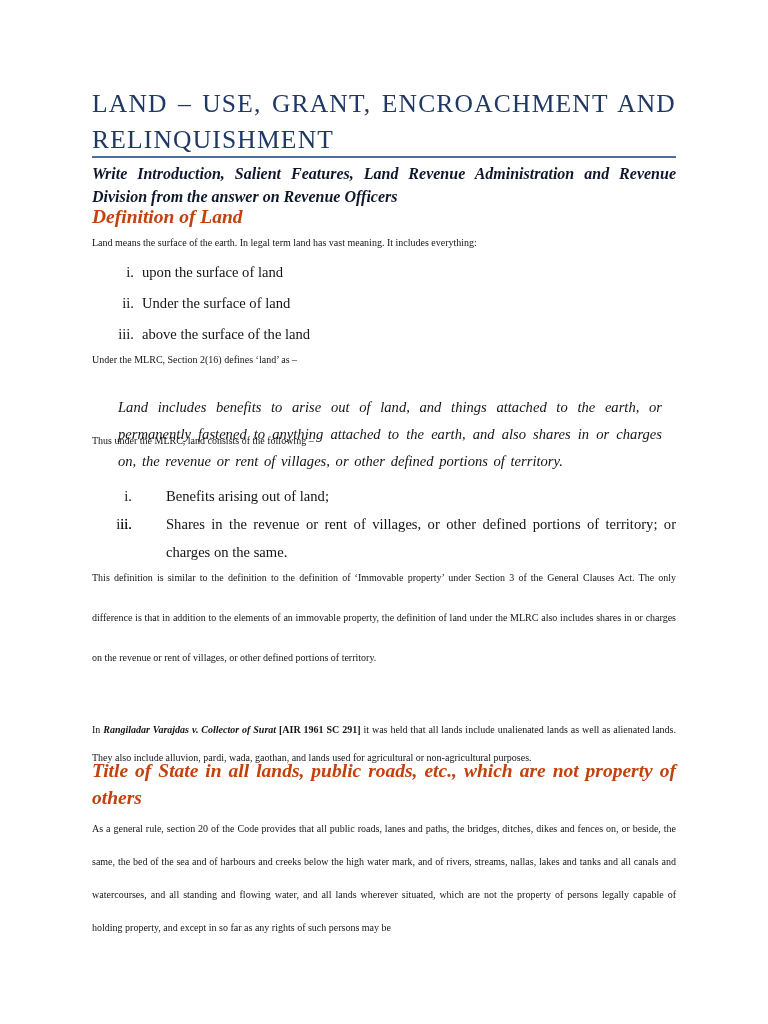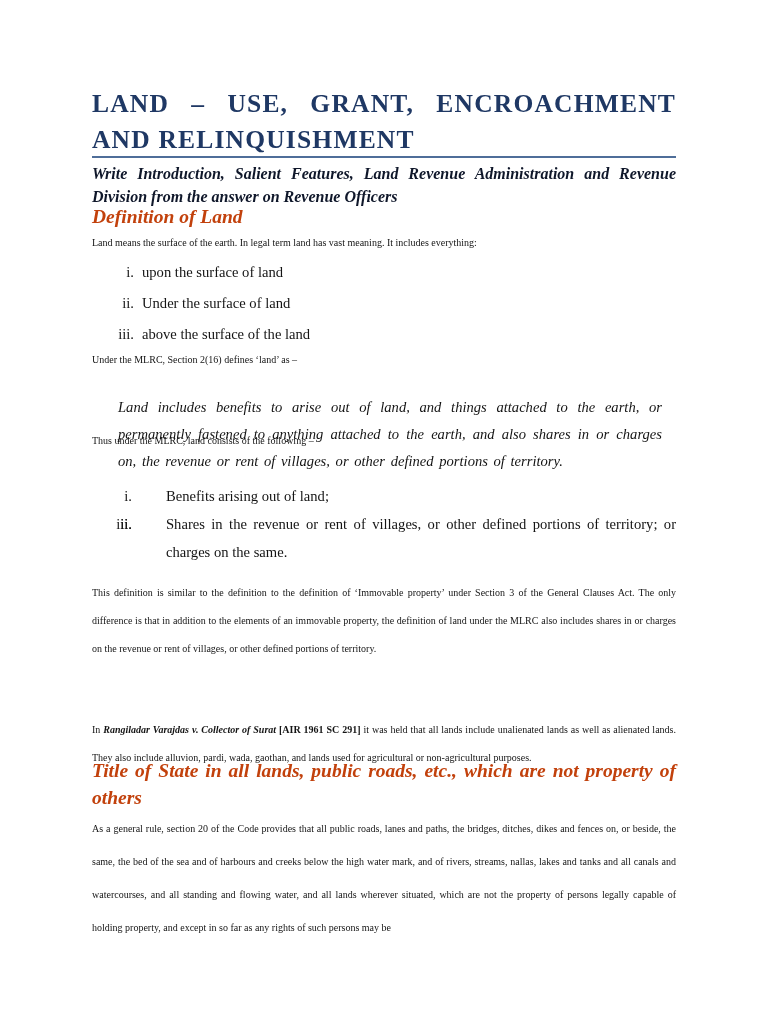--- a/index.html
+++ b/index.html
@@ -11,21 +11,21 @@
     overflow: hidden;
     font-family: "Liberation Serif", "DejaVu Serif", serif;
     color: #141414;
   }
   .block { position: absolute; left: 92px; width: 584px; }
 
   .doc-title {
     top: 86px;
     margin: 0;
     font-size: 25.5px;
-    font-weight: bold;
+    font-weight: normal;
     line-height: 36px;
     letter-spacing: 1.2px;
     color: #1f3864;
     text-align: justify;
   }
   .title-rule {
     top: 156px;
     height: 0;
     border-top: 2px solid #4f6e99;
   }
@@ -53,21 +53,21 @@
 
   .body-p {
     margin: 0;
     font-size: 10px;
     line-height: 28px;
     text-align: justify;
   }
   .p1 { top: 229px; }
   .p2 { top: 346px; }
   .p3 { top: 427px; }
-  .p4 { top: 579px; line-height: 28px; }
+  .p4 { top: 558px; line-height: 40px; }
   .p5 { top: 716px; }
   .p6 { top: 812px; line-height: 33px; }
 
   .quote {
     top: 394px;
     margin: 0;
     padding-left: 26px;
     padding-right: 14px;
     box-sizing: border-box;
     font-size: 14.6px;

